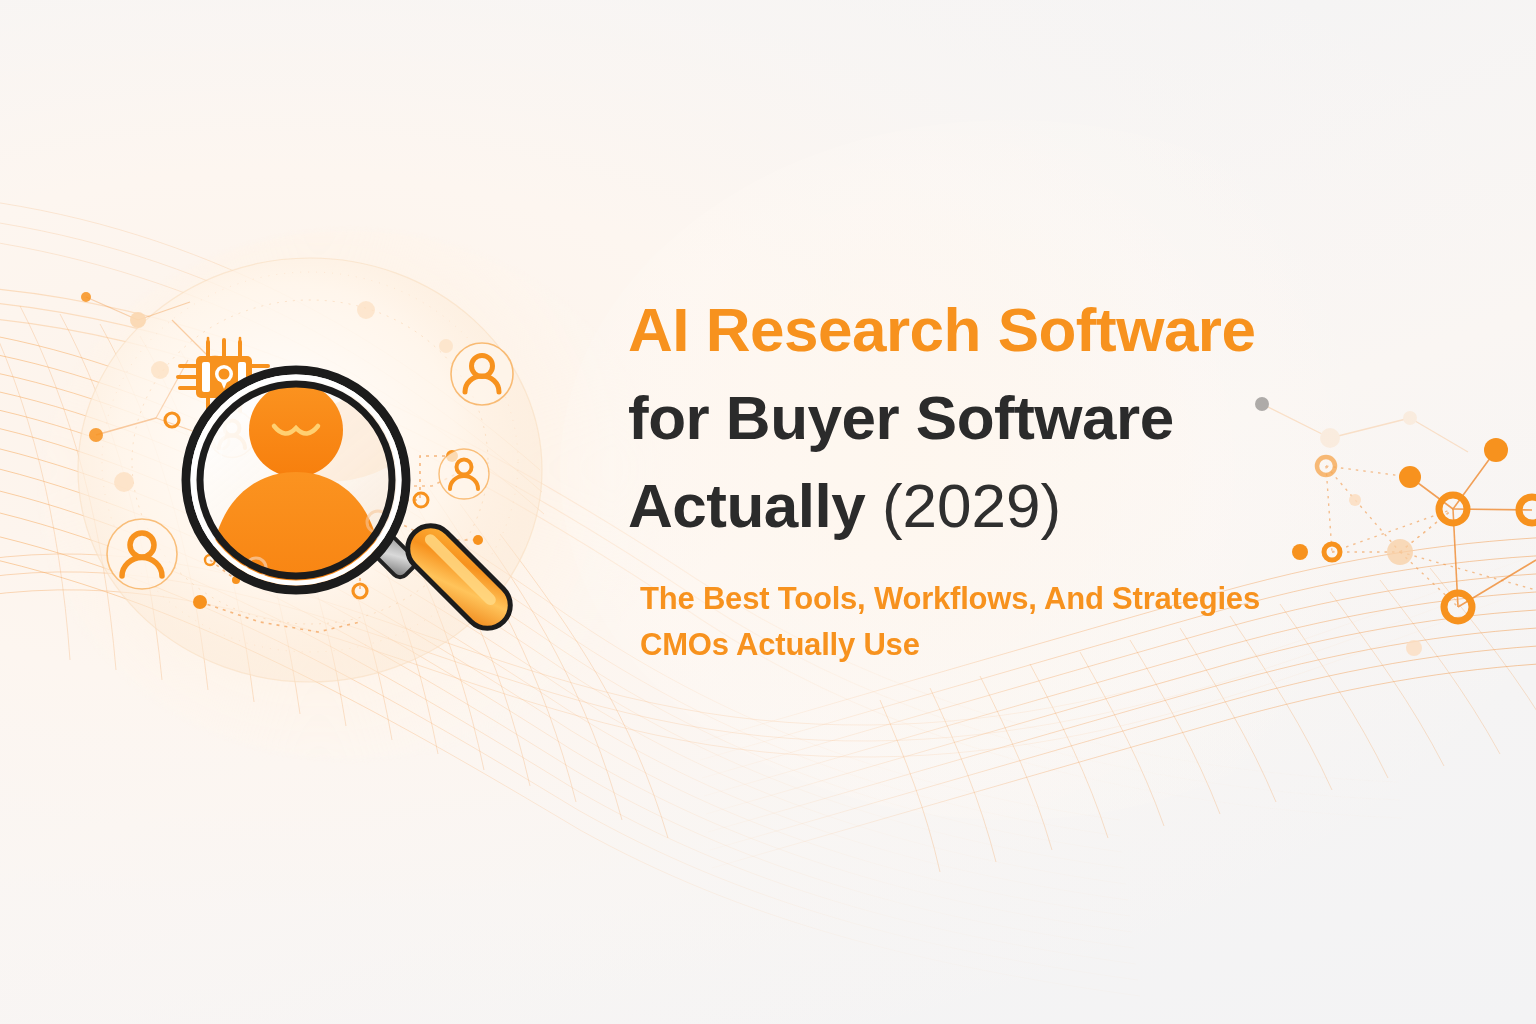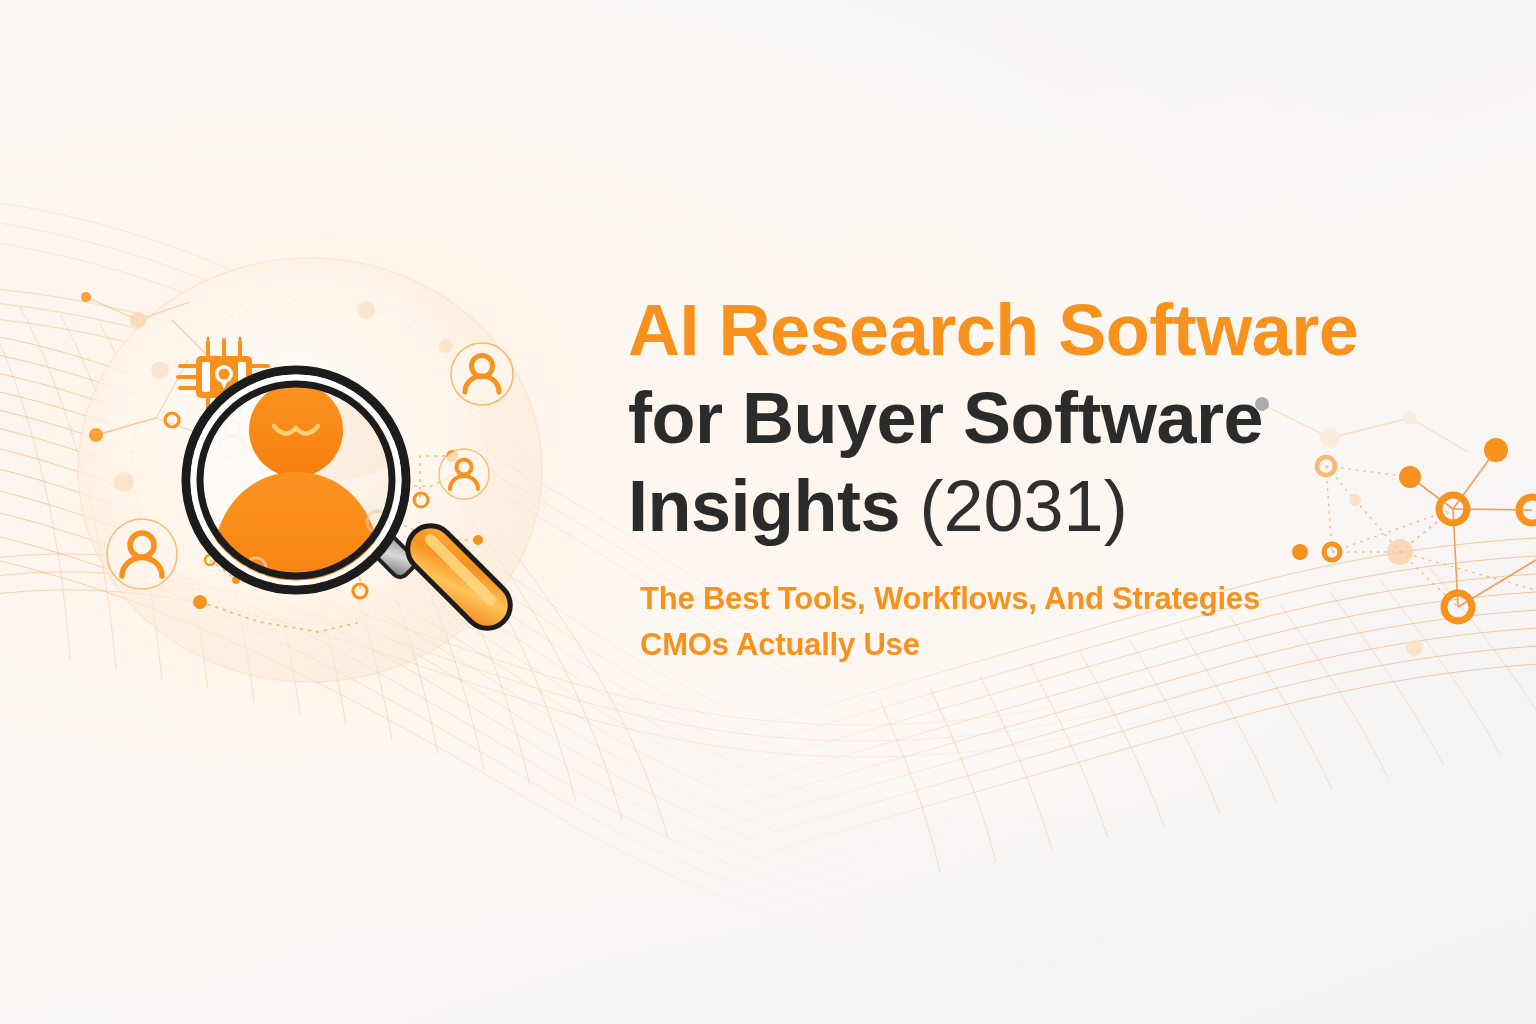--- a/index.html
+++ b/index.html
@@ -40,21 +40,21 @@
   
   .layer { position:absolute; inset:0; width:1536px; height:1024px; pointer-events:none; }
 
   
   #text-block {
     position:absolute;
     left:628px; top:286px;
     width:820px;
   }
   .headline-line {
-    font-size:72px;
+    font-size:62px;
     line-height:88px;
     letter-spacing:-0.5px;
     white-space:nowrap;
   }
   .hl-1 { color:#f7921e; font-weight:700; }
   .hl-2 { color:#2b2b2b; font-weight:700; }
   .hl-3 { color:#2b2b2b; font-weight:700; }
   .year { font-weight:400; color:#2f2f2f; letter-spacing:0px; }
 
   #subtitle {
@@ -391,21 +391,21 @@
 
       <circle cx="236" cy="230" r="110" fill="none" stroke="#1c1c1c" stroke-width="9"></circle>
       <circle cx="236" cy="230" r="96" fill="none" stroke="#1c1c1c" stroke-width="7"></circle>
       <circle cx="236" cy="230" r="103" fill="none" stroke="#ffffff" stroke-width="5"></circle>
     </g>
   </svg>
 
   <div id="text-block">
     <div class="headline-line hl-1">AI Research Software</div>
     <div class="headline-line hl-2">for Buyer Software</div>
-    <div class="headline-line hl-3"><span>Insights </span><span class="year">(2031)</span></div>
+    <div class="headline-line hl-3"><span>Actually </span><span class="year">(2029)</span></div>
 
     <div id="subtitle">
       <span class="sub-line">The Best Tools, Workflows, And Strategies</span>
       <span class="sub-line">CMOs Actually Use</span>
     </div>
   </div>
 
 </div>
 
 </body></html>

